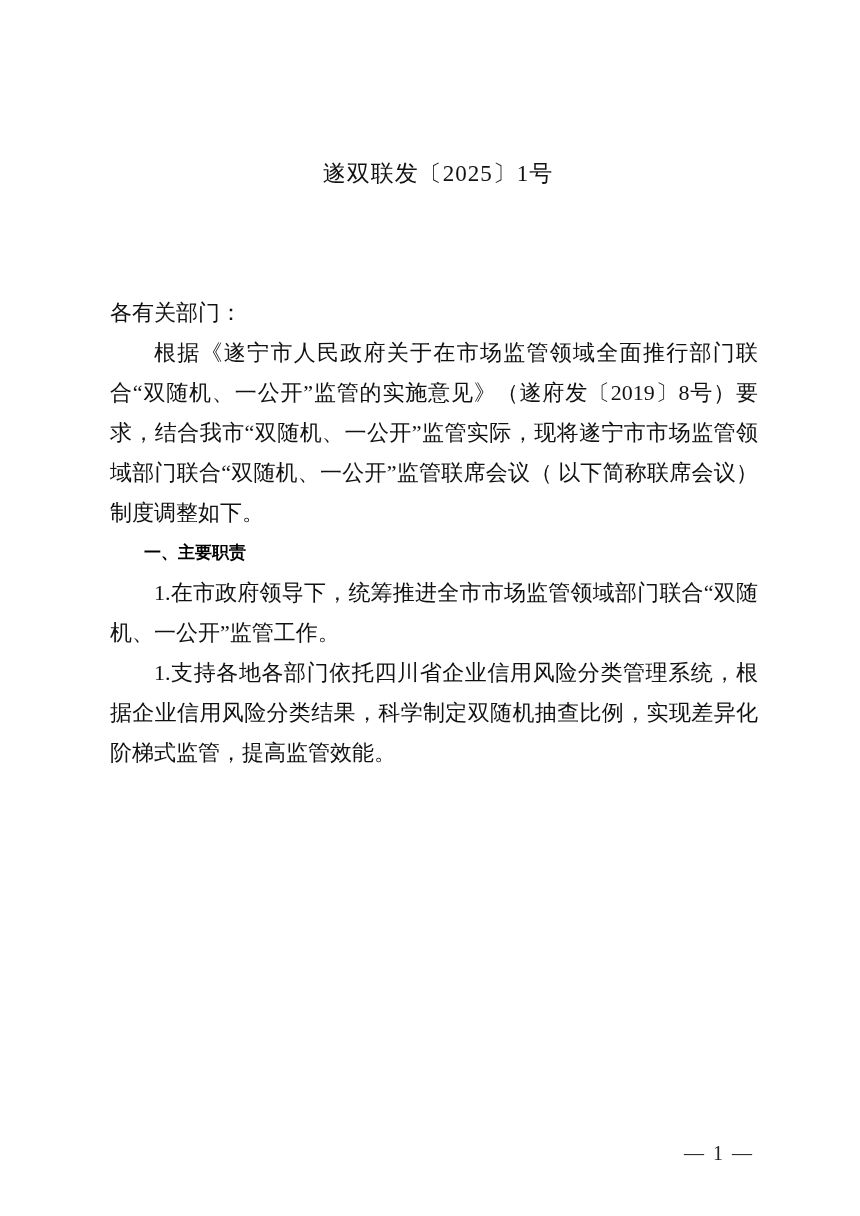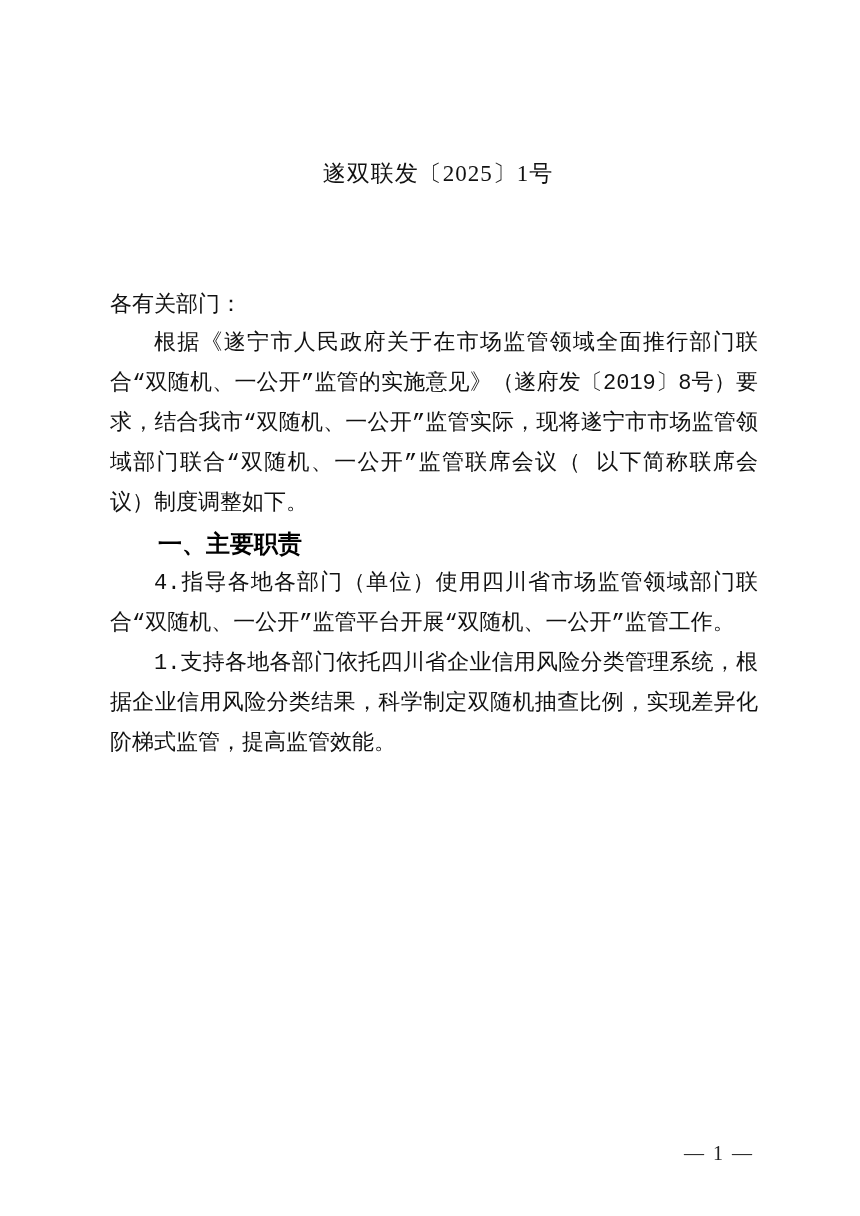--- a/index.html
+++ b/index.html
@@ -22,44 +22,43 @@
     left: 8px;
     width: 100%;
     text-align: center;
     font-size: 23px;
     font-weight: normal;
     color: #111111;
     letter-spacing: 1px;
   }
   .body-block {
     position: absolute;
-    top: 284px;
+    top: 293px;
     left: 110px;
     width: 648px;
     font-size: 22px;
     line-height: 40px;
     text-align: justify;
     text-justify: inter-ideograph;
   }
   .body-block p {
     margin: 0;
     padding: 0;
   }
   .salutation {
     text-indent: 0;
   }
   .para, .list-item {
     text-indent: 2em;
-    font-family: Liberation Mono, monospace;
   }
   .section-heading {
     text-indent: 2em;
     font-family: "Liberation Sans", "DejaVu Sans", sans-serif;
     font-weight: bold;
-    font-size: 24px;
+    font-size: 17px;
     color: #000000;
   }
   .page-number {
     position: absolute;
     top: 1142px;
     right: 106px;
     font-size: 20px;
     color: #222222;
     letter-spacing: 2px;
   }
@@ -72,24 +71,24 @@
   <div class="doc-number">遂双联发〔2025〕1号</div>
 
   <div class="body-block">
 
     <p class="salutation">各有关部门：</p>
 
     <p class="para">根据《遂宁市人民政府关于在市场监管领域全面推行部门联合“双随机、一公开”监管的实施意见》（遂府发〔2019〕8号）要求，结合我市“双随机、一公开”监管实际，现将遂宁市市场监管领域部门联合“双随机、一公开”监管联席会议（ 以下简称联席会议）制度调整如下。</p>
 
     <p class="section-heading">一、主要职责</p>
 
+    <p class="list-item">1.在市政府领导下，统筹推进全市市场监管领域部门联合“双随机、一公开”监管工作。</p>
 
 
 
-    <p class="list-item">4.指导各地各部门（单位）使用四川省市场监管领域部门联合“双随机、一公开”监管平台开展“双随机、一公开”监管工作。</p>
 
     <p class="list-item">1.支持各地各部门依托四川省企业信用风险分类管理系统，根据企业信用风险分类结果，科学制定双随机抽查比例，实现差异化阶梯式监管，提高监管效能。</p>
 
   </div>
 
   <div class="page-number">— 1 —</div>
 
 </div>
 
 </body></html>

